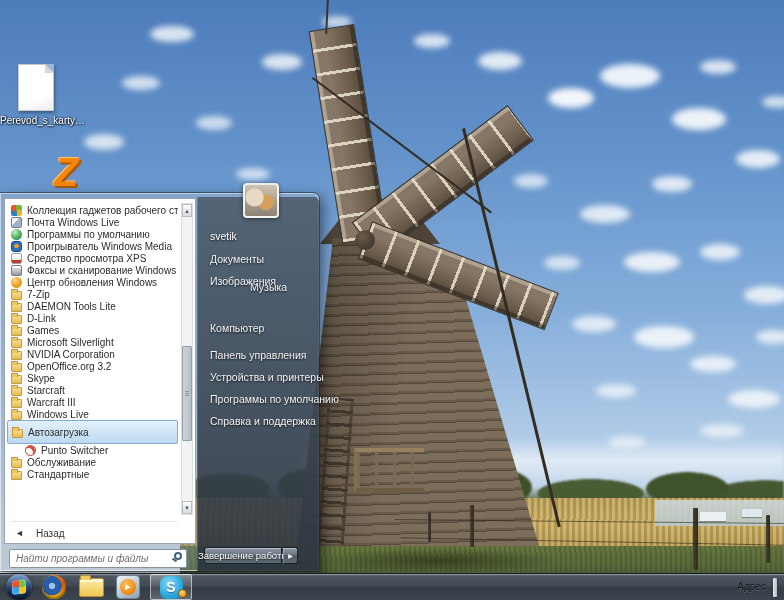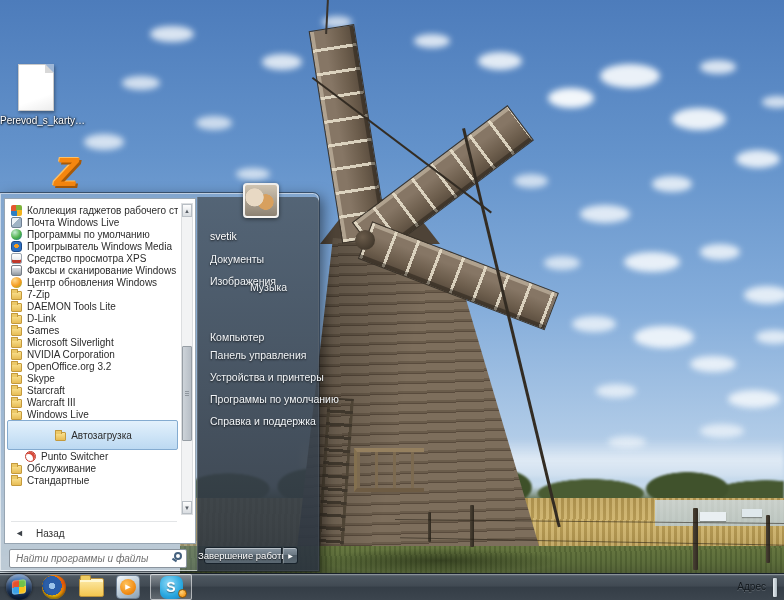--- a/index.html
+++ b/index.html
@@ -95,21 +95,21 @@
     border:1px solid rgba(255,255,255,.55); outline:1px solid rgba(25,35,45,.55);
     border-top-right-radius:6px; box-shadow:4px 4px 14px rgba(0,0,0,.5);
   }
   #sm-left { position:absolute; left:3px; top:4px; width:192px; height:346px;
     background:#fff; border:1px solid #97a5b2; }
   #lm-items { position:absolute; left:2px; top:5px; right:17px; }
   .lm-item { display:flex; align-items:center; height:12px; padding:0 2px 0 4px; gap:5px;
     font-size:10px; color:#2b2b2b; white-space:nowrap; overflow:hidden; cursor:default; }
   .lm-item.indent { padding-left:18px; }
   .lm-item.selected { background:linear-gradient(180deg,#e3f1fc,#bcd9f2);
-    border:1px solid #84abd0; border-radius:2px; height:30px;justify-content:center; }
+    border:1px solid #84abd0; border-radius:2px; height:24px; }
   .lm-ic { width:11px; height:11px; flex:none; border-radius:2px; position:relative; }
   .ic-folder { height:9px; margin-top:2px; border-radius:1px;
     background:linear-gradient(180deg,#fae18e,#e7bc55); border:1px solid #c49a3c; }
   .ic-folder::before { content:""; position:absolute; top:-3px; left:-1px; width:5px; height:3px;
     background:#ecc968; border:1px solid #c49a3c; border-bottom:none; border-radius:1px 1px 0 0; }
   .ic-gadgets { background:conic-gradient(#7db23a 0 25%,#f2b21d 0 50%,#2e7fc2 0 75%,#e4572e 0); }
   .ic-mail { background:linear-gradient(135deg,#eef3f7 0 42%,#9fb3c5 43%); border:1px solid #708093; }
   .ic-default-programs { border-radius:50%; background:radial-gradient(circle at 35% 30%,#c6ecd2,#4db04a 55%,#1a6ca0); }
   .ic-wmp { border-radius:3px; background:radial-gradient(circle at 50% 45%,#f59b1e 0 32%,#2e6fc0 33%); border:1px solid #1c4a8a; }
   .ic-xps { background:linear-gradient(#fff,#dfe3e8); border:1px solid #9aa3ad; box-shadow:inset 0 -3px 0 #c0392b; }
@@ -385,21 +385,21 @@
       <input id="search-input" placeholder="Найти программы и файлы" style="">
       <span class="mag"></span>
     </div>
 
     <div id="sm-right">
       <div id="user-name">svetik</div>
       <div id="rm-items">
           <div class="rm-item" style="top: 56px;">Документы</div>
           <div class="rm-item" style="top: 78px;">Изображения</div>
           <div class="rm-item" style="top: 84px; padding-left: 40px;">Музыка</div>
-          <div class="rm-item" style="top: 134px;">Компьютер</div>
+          <div class="rm-item" style="top: 125px;">Компьютер</div>
           <div class="rm-item" style="top: 152px;">Панель управления</div>
           <div class="rm-item" style="top: 174px;">Устройства и принтеры</div>
           <div class="rm-item" style="top: 196px;">Программы по умолчанию</div>
           <div class="rm-item" style="top: 218px;">Справка и поддержка</div>
         </div>
       <div id="shutdown">
         <span>Завершение работы</span>
       </div>
       <div id="shutdown-arrow">▶</div>
     </div>

